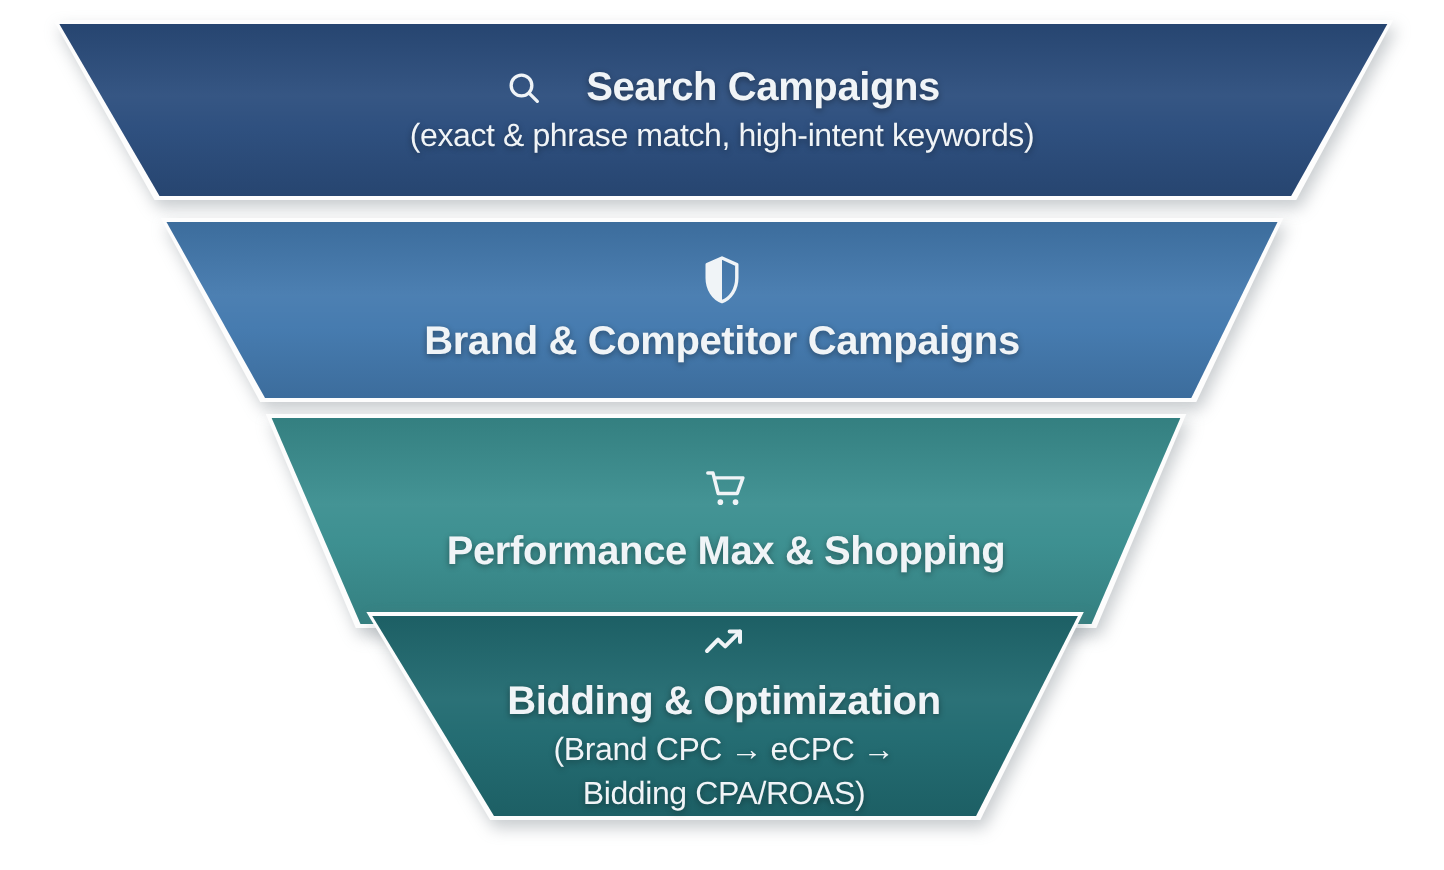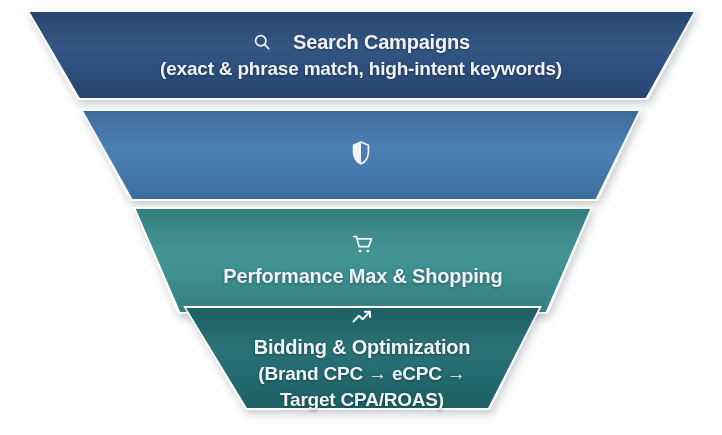--- a/index.html
+++ b/index.html
@@ -35,21 +35,21 @@
     display:flex; flex-direction:column;
     align-items:center; justify-content:center;
     color:#f0f4f7;
     text-align:center;
     text-shadow: 0 1px 3px rgba(0,0,0,0.38);
   }
   .title {
     font-size:20px; font-weight:700; letter-spacing:-0.2px; line-height:1.3;
   }
   .subtitle {
-    font-size:19px; font-weight:700; letter-spacing:-0.2px; line-height:1.22;
+    font-size:16px; font-weight:400; letter-spacing:-0.2px; line-height:1.22;
     margin-top:2px;
   }
   .title-row { display:flex; align-items:center; gap:21px;justify-content:space-between; }
   .icon { display:flex; align-items:center; justify-content:center; }
   .icon svg { display:block; }
   .icon-top { margin-bottom:5px; }
 
   
   .tier-1 { left:24px; top:10px;  width:674px; height:90px;
             --poly: polygon(0.4% 0%, 99.8% 0%, 92.6% 100%, 7.9% 100%); }
@@ -85,20 +85,21 @@
   <div class="tier tier-2">
     <div class="shape-border"></div>
     <div class="shape-fill" style="background-color: rgb(67, 121, 174);"></div>
     <div class="content">
       <span class="icon icon-top">
         <svg width="24" height="26" viewBox="0 0 24 26" fill="none">
           <path d="M12 2 L4.6 5.3 V12 C4.6 17.6 7.7 22.3 12 23.8 C16.3 22.3 19.4 17.6 19.4 12 V5.3 Z" stroke="#f0f4f7" stroke-width="1.7" stroke-linejoin="round"></path>
           <path d="M12 2 L4.6 5.3 V12 C4.6 17.6 7.7 22.3 12 23.8 Z" fill="#f0f4f7"></path>
         </svg>
       </span>
+      <div class="title">Brand &amp; Competitor Campaigns</div>
     </div>
   </div>
 
   <div class="tier tier-3">
     <div class="shape-border"></div>
     <div class="shape-fill" style="background-color: rgb(58, 142, 143);"></div>
     <div class="content">
       <span class="icon icon-top">
         <svg width="26" height="26" viewBox="0 0 24 24" fill="none" stroke="#f0f4f7" stroke-width="1.6" stroke-linecap="round" stroke-linejoin="round">
           <path d="M3.6 4.2 H6 L8.4 13.6 H17.2 L19.8 6.4 H7"></path>
@@ -115,17 +116,17 @@
     <div class="shape-fill" style="background-color: rgb(32, 106, 112);"></div>
     <div class="content">
       <span class="icon icon-top">
         <svg width="26" height="24" viewBox="0 0 24 24" fill="none" stroke="#f0f4f7" stroke-width="2" stroke-linecap="round" stroke-linejoin="round">
           <path d="M3.5 16.5 L9 10.8 L12.6 14.2 L20 6.8"></path>
           <path d="M14.8 6.8 H20 V12"></path>
         </svg>
       </span>
       <div class="title">Bidding &amp; Optimization</div>
       <div class="subtitle">(Brand CPC → eCPC →</div>
-      <div class="subtitle">Target CPA/ROAS)</div>
+      <div class="subtitle">Bidding CPA/ROAS)</div>
     </div>
   </div>
 
 </div>
 
 </body></html>

